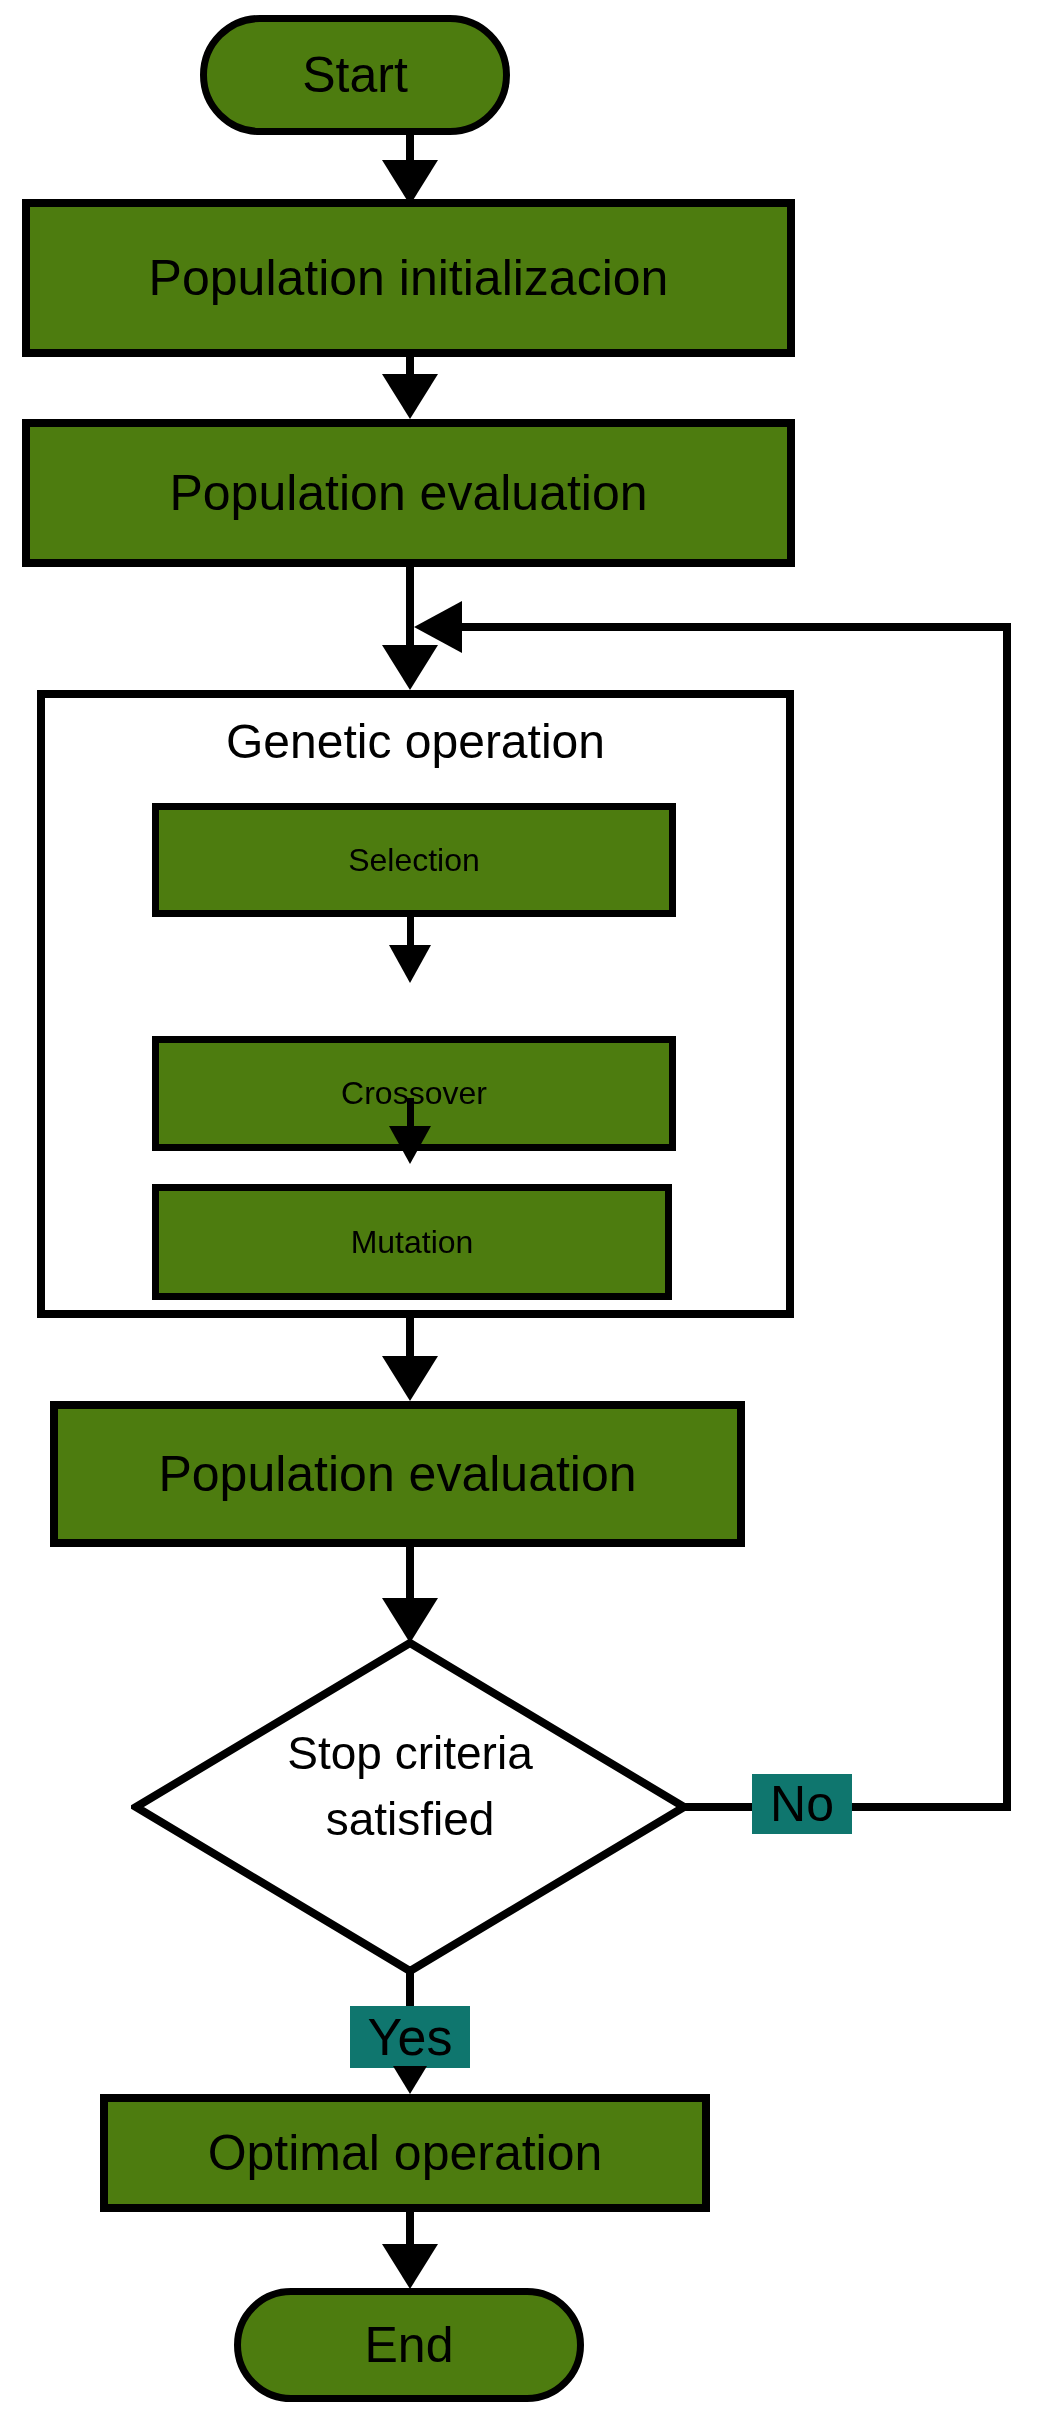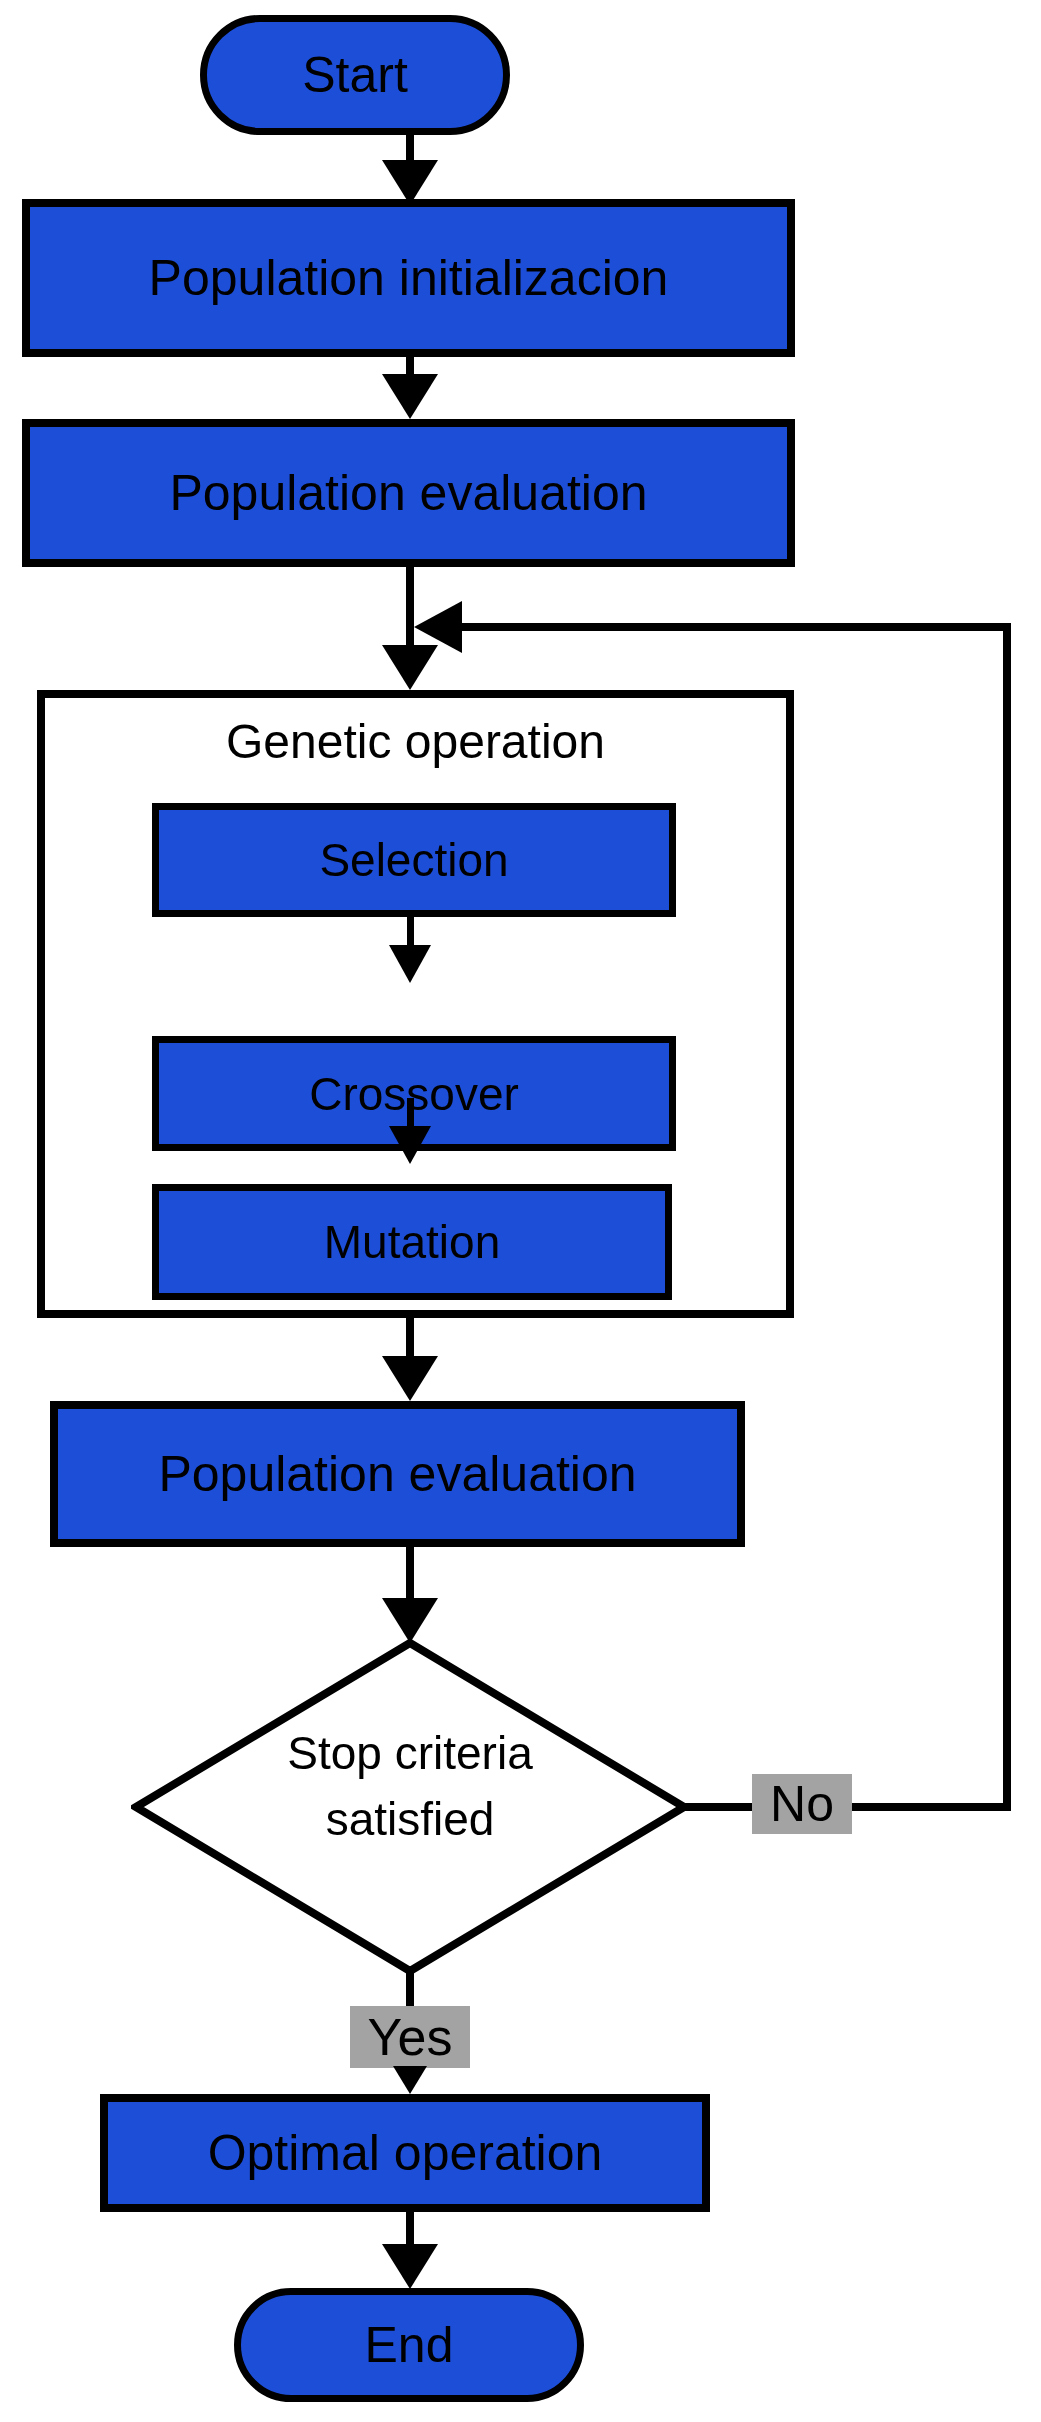--- a/index.html
+++ b/index.html
@@ -3,33 +3,33 @@
 <meta charset="utf-8">
 <style>
   html,body{margin:0;padding:0;background:#ffffff;}
   *{box-sizing:border-box;}
   .canvas{
     position:relative;width:1041px;height:2422px;background:#ffffff;
     font-family:"Liberation Sans",sans-serif;color:#000;overflow:hidden;
   }
   .node{
     position:absolute;display:flex;align-items:center;justify-content:center;
-    background:#1d4ed8;border:8px solid #000;text-align:center;
+    background:#4d7c0f;border:8px solid #000;text-align:center;
   }
   .stadium{border-width:7px;border-radius:62px;font-size:50px;}
   .rect-lg{font-size:50px;}
-  .rect-sm{border-width:7px;font-size:46px;}
+  .rect-sm{border-width:7px;font-size:32px;}
   .group-box{position:absolute;background:#fff;border:8px solid #000;}
   .group-label{position:absolute;width:100%;text-align:center;font-size:48px;}
   .shaft{position:absolute;background:#000;}
   .head-down{position:absolute;width:0;height:0;border-left:28px solid transparent;border-right:28px solid transparent;border-top:45px solid #000;}
   .head-down-sm{position:absolute;width:0;height:0;border-left:21px solid transparent;border-right:21px solid transparent;border-top:38px solid #000;}
   .head-down-xs{position:absolute;width:0;height:0;border-left:17px solid transparent;border-right:17px solid transparent;border-top:28px solid #000;}
   .head-left{position:absolute;width:0;height:0;border-top:26px solid transparent;border-bottom:26px solid transparent;border-right:48px solid #000;}
-  .edge-label{position:absolute;background:#a3a3a3;text-align:center;font-size:50px;line-height:1.2;}
+  .edge-label{position:absolute;background:#0f766e;text-align:center;font-size:50px;line-height:1.2;}
   .diamond-text{position:absolute;width:400px;text-align:center;font-size:46px;}
   svg{position:absolute;display:block;}
 </style>
 </head>
 <body>
 
 <div class="canvas">
 
   <div class="node stadium" style="left:200px;top:15px;width:310px;height:120px;">
     <span>Start</span>

